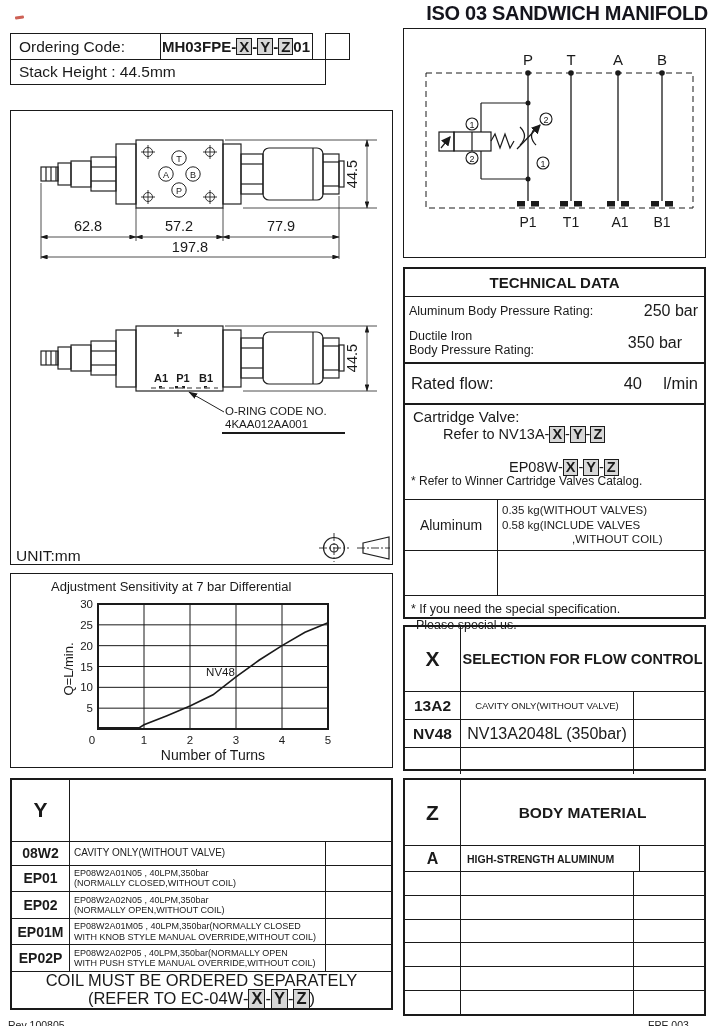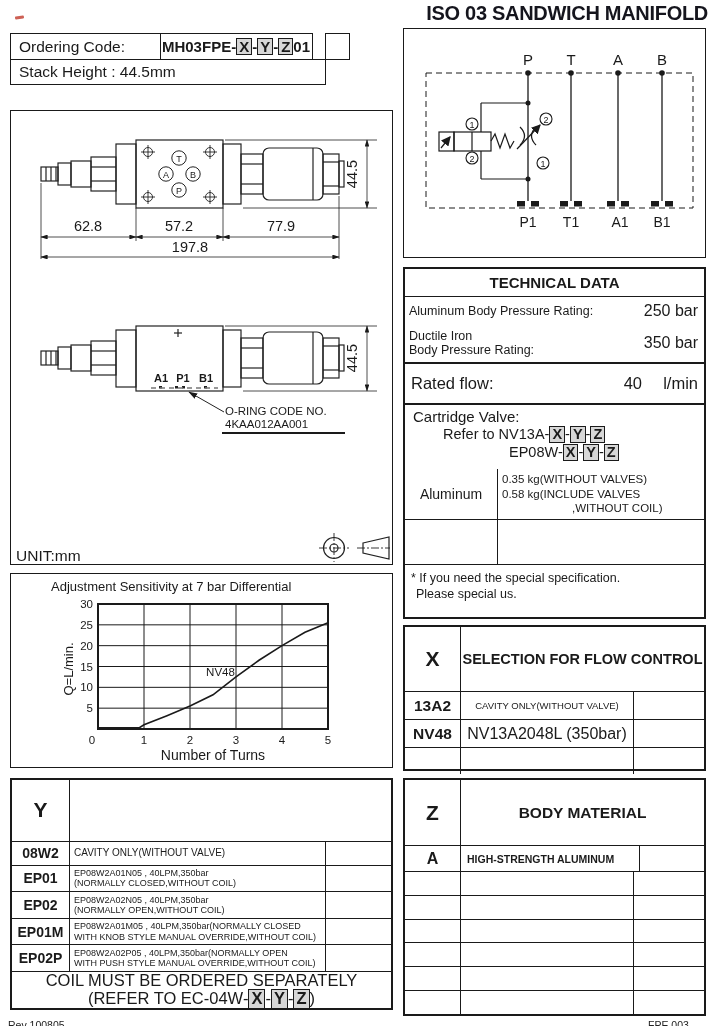--- a/index.html
+++ b/index.html
@@ -26,27 +26,27 @@
   #chart-box{left:10px;top:573px;width:383px;height:195px}
   #chart-title{position:absolute;left:40px;top:5px;width:320px;text-align:left;font-size:13px}
   #chart-xlabel{position:absolute;left:87px;top:173px;width:230px;text-align:center;font-size:14px}
   #chart-ylabel{position:absolute;left:57px;top:95px;transform:translate(-50%,-50%) rotate(-90deg);font-size:13px;white-space:nowrap}
   
   #schem-box{left:403px;top:28px;width:303px;height:230px}
   
   #tech-box{left:403px;top:267px;width:303px;height:352px}
   .td-title{height:27px;border-bottom:1.6px solid #1a1a1a;font-size:15px;font-weight:bold}
   .td-r1{height:27px;display:flex;align-items:center;font-size:12.5px;padding:0 6px 0 4px}
-  .td-r2{height:38px;display:flex;align-items:center;font-size:12.5px;padding:0 6px 0 4px;border-bottom:2px solid #1a1a1a}
+  .td-r2{height:38px;display:flex;align-items:center;font-size:12.5px;padding:0 22px 0 4px;border-bottom:2px solid #1a1a1a}
   .td-val{font-size:16px;margin-left:auto}
   .td-r3{height:39px;display:flex;align-items:center;font-size:16.5px;padding:0 6px;border-bottom:2px solid #1a1a1a}
   .td-cart{height:61px;padding:3px 0 0 8px;font-size:14.5px}
   .td-cart .l1{font-size:15px}
   .td-cart .l2{padding-left:30px;margin-top:1px}
-  .td-cart .l3{padding-left:96px;margin-top:1px}
+  .td-cart .l3{padding-left:96px;margin-top:16px}
   .td-note{height:25px;font-size:12px;padding:5px 0 0 6px;border-bottom:1.6px solid #1a1a1a}
   .td-weight{height:95px;position:relative;border-bottom:1.6px solid #1a1a1a}
   .tw-vdiv{position:absolute;left:92px;top:0;width:1.4px;height:100%;background:#1a1a1a}
   .tw-hdiv{position:absolute;left:0;top:50px;height:1.4px;width:100%;background:#1a1a1a}
   .tw-mat{position:absolute;left:0;top:0;width:92px;height:50px;display:flex;align-items:center;justify-content:center;font-size:14px}
   .tw-lines{position:absolute;left:97px;top:3px;font-size:11.5px;line-height:1.28}
   .tw-l3{padding-left:70px}
   .td-special{font-size:12.5px;padding:5px 0 0 6px;line-height:1.3}
   
   .sel-hdr{display:flex;border-bottom:1.6px solid #1a1a1a}
@@ -365,20 +365,21 @@
   </div>
   <div class="td-cart">
     <div class="l1">Cartridge Valve:</div>
     <div class="l2">
       <span>Refer to NV13A-</span><span class="xb">X</span><span>-</span><span class="xb">Y</span><span>-</span><span class="xb">Z</span>
     </div>
     <div class="l3">
       <span>EP08W-</span><span class="xb">X</span><span>-</span><span class="xb">Y</span><span>-</span><span class="xb">Z</span>
     </div>
   </div>
+  <div class="td-note">* Refer to Winner Cartridge Valves Catalog.</div>
   <div class="td-weight">
     <div class="tw-vdiv"></div>
     <div class="tw-hdiv"></div>
     <div class="tw-mat">Aluminum</div>
     <div class="tw-lines">
       <div>0.35  kg(WITHOUT VALVES)</div>
       <div>0.58  kg(INCLUDE VALVES</div>
       <div class="tw-l3">,WITHOUT COIL)</div>
     </div>
   </div>

